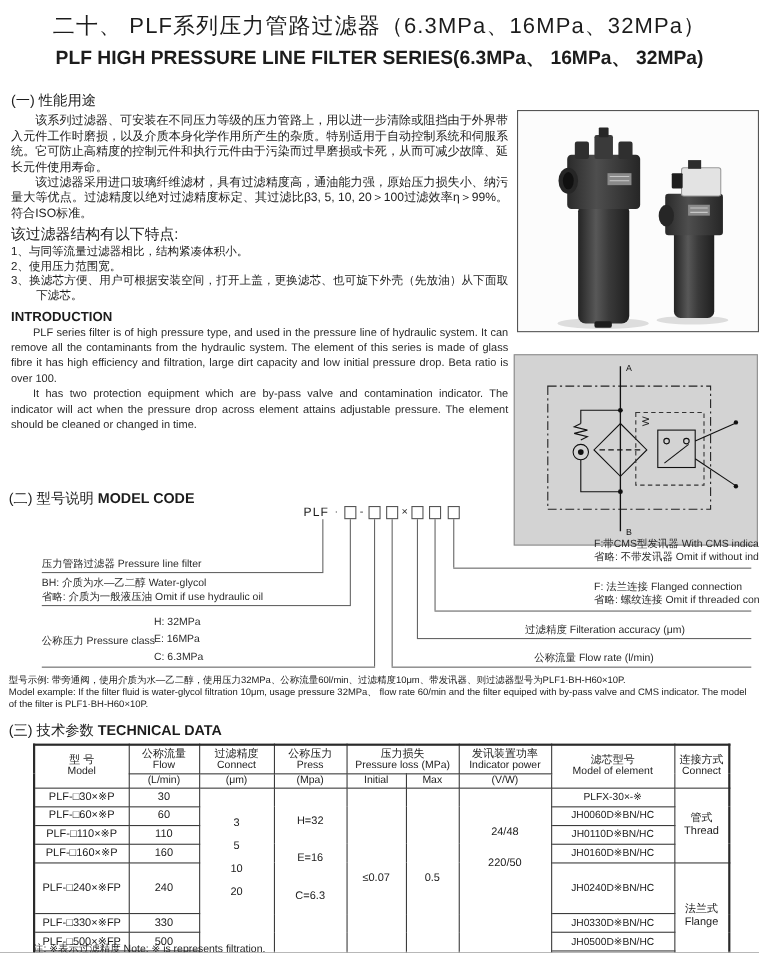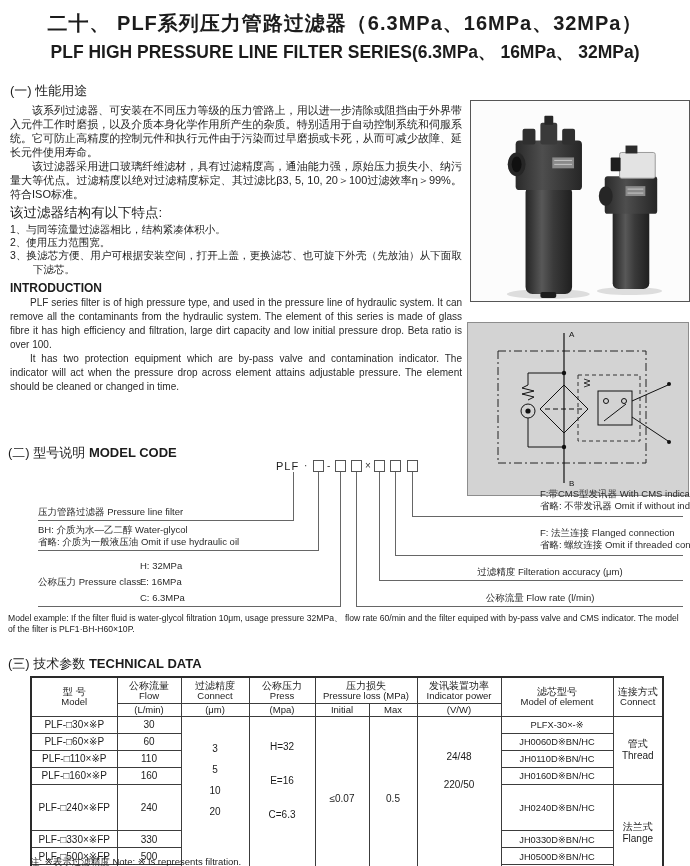--- a/index.html
+++ b/index.html
@@ -1,20 +1,20 @@
 <!DOCTYPE html>
 <html><head>
 <meta charset="utf-8">
 <style>
   html,body{margin:0;padding:0;background:#888;}
   .page{position:relative;width:690px;height:866px;background:#ffffff;margin:0 auto;
         font-family:"Liberation Sans","DejaVu Sans",sans-serif;color:#1c1c1c;overflow:hidden;}
   .abs{position:absolute;}
   
-  .title-zh{top:10px;left:0;width:100%;text-align:center;font-size:20px;font-weight:bold;letter-spacing:1px;}
+  .title-zh{top:10px;left:0;width:100%;text-align:center;font-size:20px;font-weight:normal;letter-spacing:1px;}
   .title-en{top:40px;left:0;width:100%;text-align:center;font-size:17.5px;font-weight:bold;}
   
   .leftcol{left:10px;top:82px;width:452px;}
   .sec-h{font-size:13px;margin:0 0 3px 0;font-weight:normal;}
   .para{font-size:11px;line-height:14px;text-align:justify;text-indent:22px;margin:0;}
   .features-h{font-size:13.5px;margin:3px 0 1px 0;}
   .feat{font-size:10.5px;line-height:13.2px;text-align:justify;padding-left:23px;text-indent:-23px;}
   .intro-h{font-size:12px;font-weight:bold;margin:5px 0 1px 0;}
   .intro{font-size:10px;line-height:14px;text-align:justify;text-indent:20px;margin:0;color:#2a2a2a;}
   
@@ -198,20 +198,21 @@
     <div class="mc-lbl" style="left:540px;top:87px">F: 法兰连接 Flanged connection</div>
     <div class="mc-lbl" style="left:540px;top:99px">省略: 螺纹连接 Omit if threaded connection</div>
     <div class="hline" style="left:395px;top:115px;width:288px"></div>
     <div class="mc-lbl mc-center" style="left:420px;top:126px;width:260px">过滤精度 Filteration accuracy (μm)</div>
     <div class="hline" style="left:379px;top:140px;width:304px"></div>
     <div class="mc-lbl mc-center" style="left:400px;top:152px;width:280px">公称流量 Flow rate  (l/min)</div>
     <div class="hline" style="left:356px;top:166px;width:327px"></div>
   </div>
 
   <div class="abs example">
+    <p>型号示例: 带旁通阀，使用介质为水—乙二醇，使用压力32MPa、公称流量60l/min、过滤精度10μm、带发讯器、则过滤器型号为PLF1·BH-H60×10P.</p>
     <p>Model example: If the filter fluid is water-glycol  filtration 10μm, usage pressure 32MPa、 flow rate 60/min and the filter equiped with by-pass valve and CMS indicator. The model of the filter is PLF1·BH-H60×10P.</p>
   </div>
 
   <div class="abs sec3-h">
     <span>(三) 技术参数</span>
     <b>TECHNICAL DATA</b>
   </div>
 
   <table class="abs tbl">
     <colgroup>

